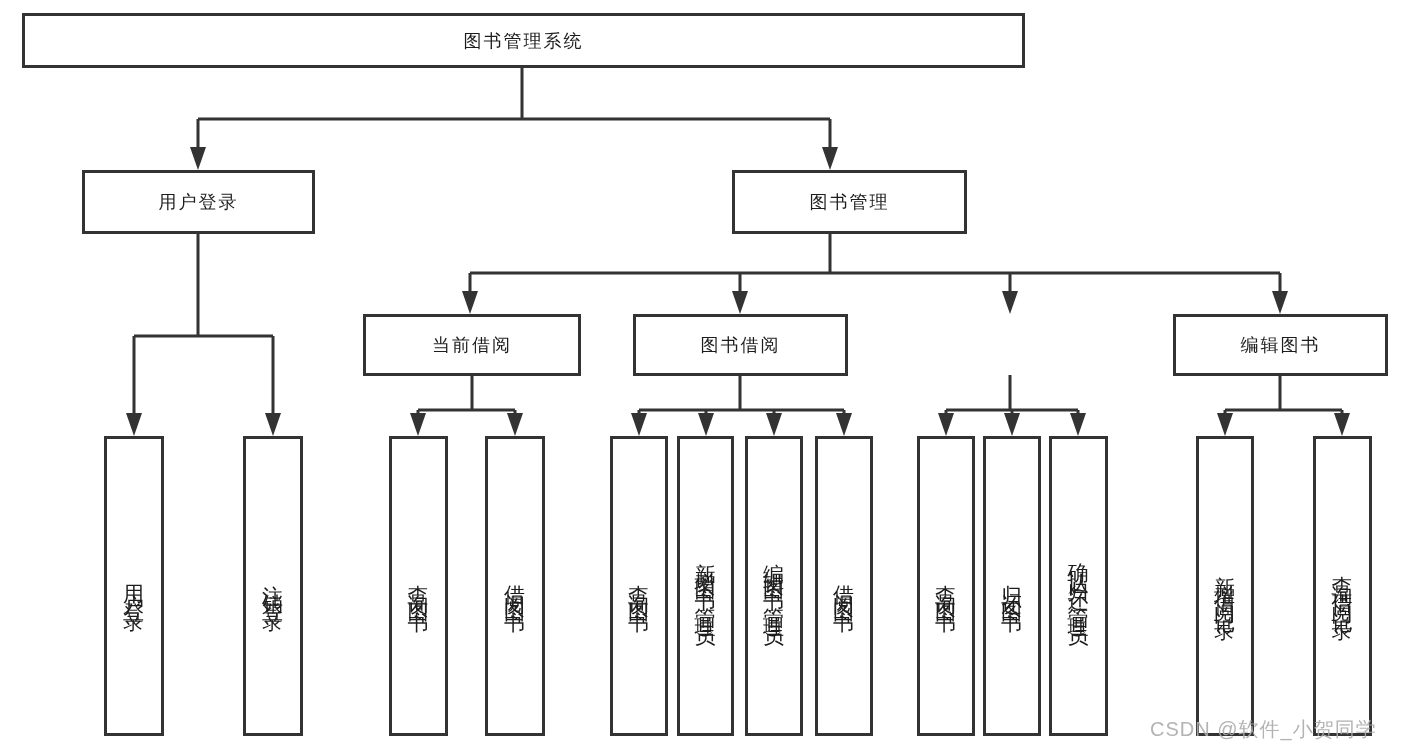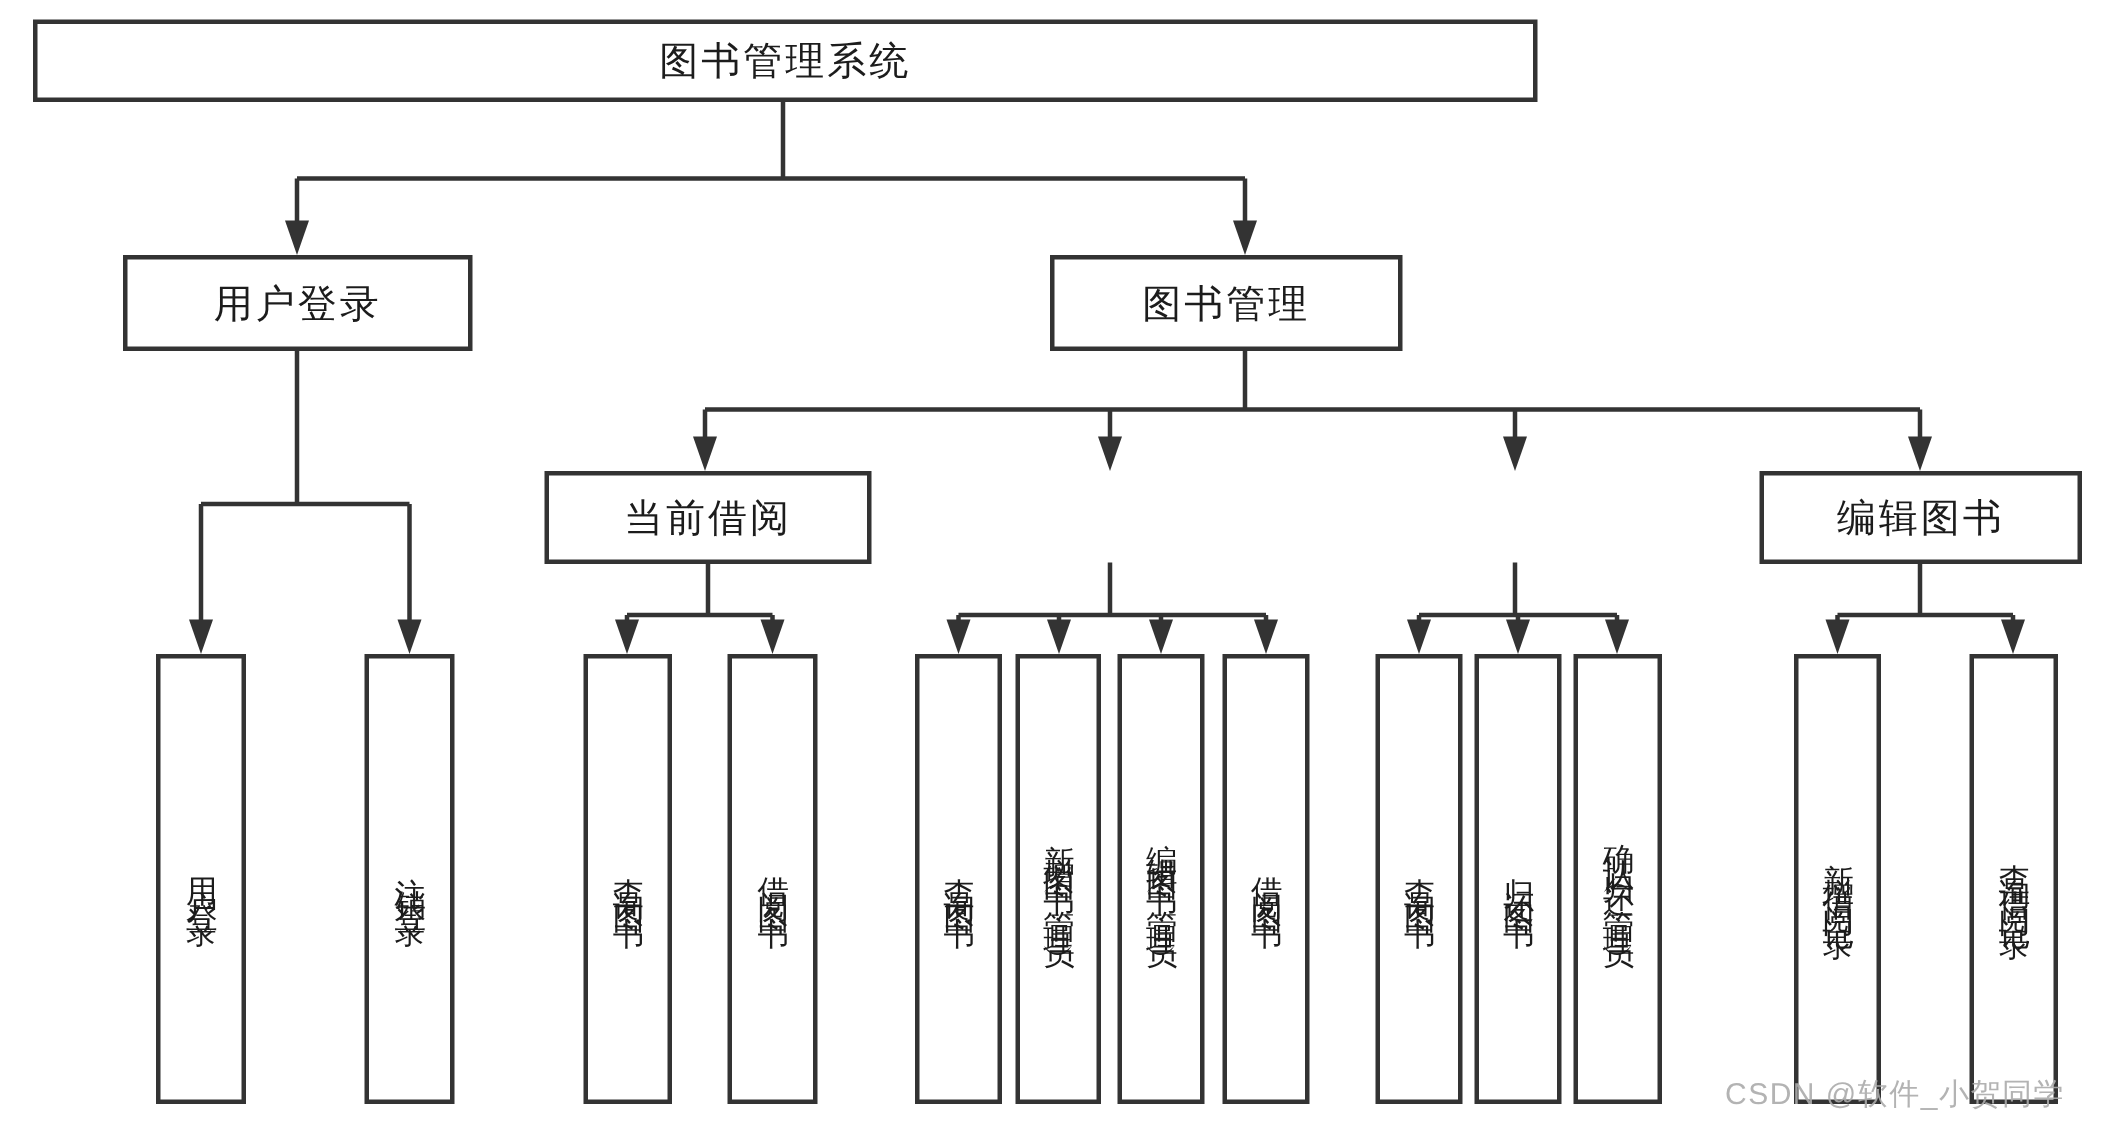--- a/index.html
+++ b/index.html
@@ -19,21 +19,21 @@
   .box {
     position: absolute;
     box-sizing: border-box;
     border: 3px solid #333333;
     background: #ffffff;
     display: flex;
     align-items: center;
     justify-content: center;
     color: #1c1c1c;
   }
-  .hlabel { font-size: 26px; letter-spacing: 2px; white-space: nowrap; }
+  .hlabel { font-size: 18px; letter-spacing: 2px; white-space: nowrap; }
   .vtext {
     writing-mode: vertical-rl;
     text-orientation: mixed;
     font-size: 21px;
     line-height: 1;
     letter-spacing: 9px;
     color: #1c1c1c;
   }
   .watermark {
     position: absolute;
@@ -91,26 +91,29 @@
     </g>
   </svg>
 
   <div class="box" style="left:22px; top:13px; width:1003px; height:55px;">
     <span class="hlabel">图书管理系统</span>
   </div>
 
   <div class="box" style="left:82px; top:170px; width:233px; height:64px;">
     <span class="hlabel">用户登录</span>
   </div>
-  <div class="box" style="left:700px; top:170px; width:235px; height:64px;">
+  <div class="box" style="left:732px; top:170px; width:235px; height:64px;">
     <span class="hlabel">图书管理</span>
   </div>
 
   <div class="box" style="left:363px; top:314px; width:218px; height:62px;">
     <span class="hlabel">当前借阅</span>
+  </div>
+  <div class="box" style="left:633px; top:314px; width:215px; height:62px;">
+    <span class="hlabel">图书借阅</span>
   </div>
   <div class="box" style="left:1173px; top:314px; width:215px; height:62px;">
     <span class="hlabel">编辑图书</span>
   </div>
 
   <div class="box" style="left:104px; top:436px; width:60px; height:300px;">
     <span class="vtext">用户登录</span>
   </div>
   <div class="box" style="left:243px; top:436px; width:60px; height:300px;">
     <span class="vtext">注销登录</span>

